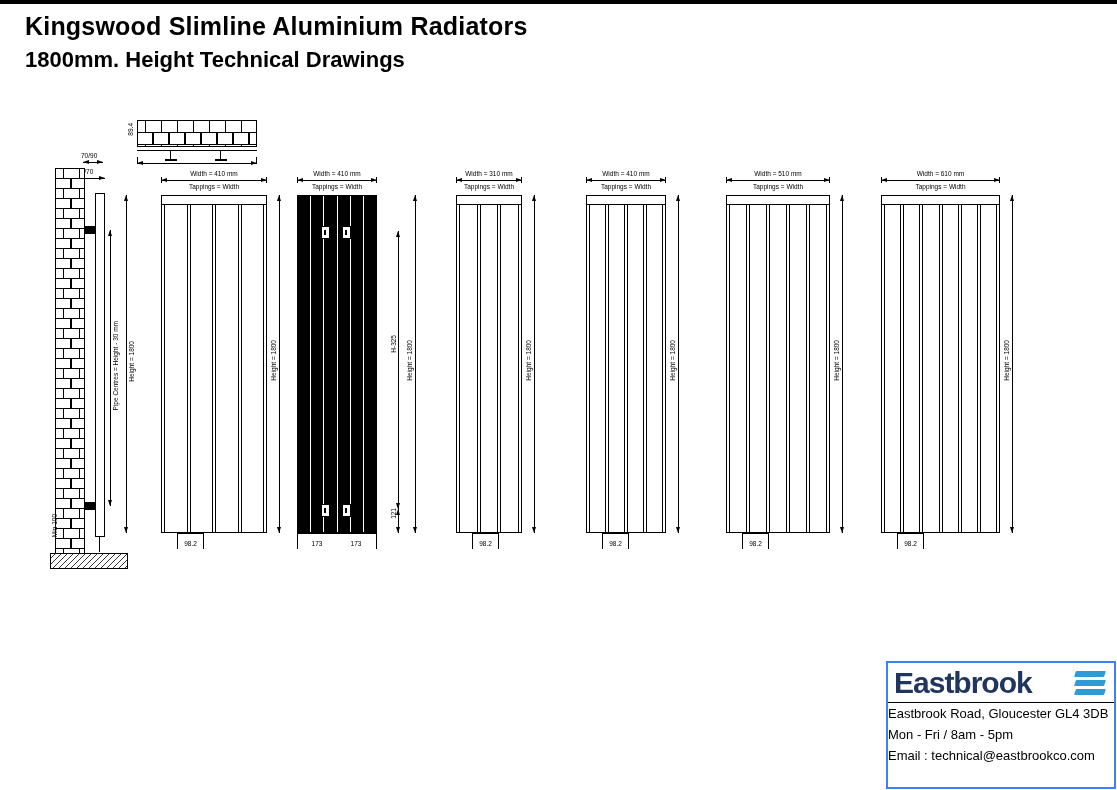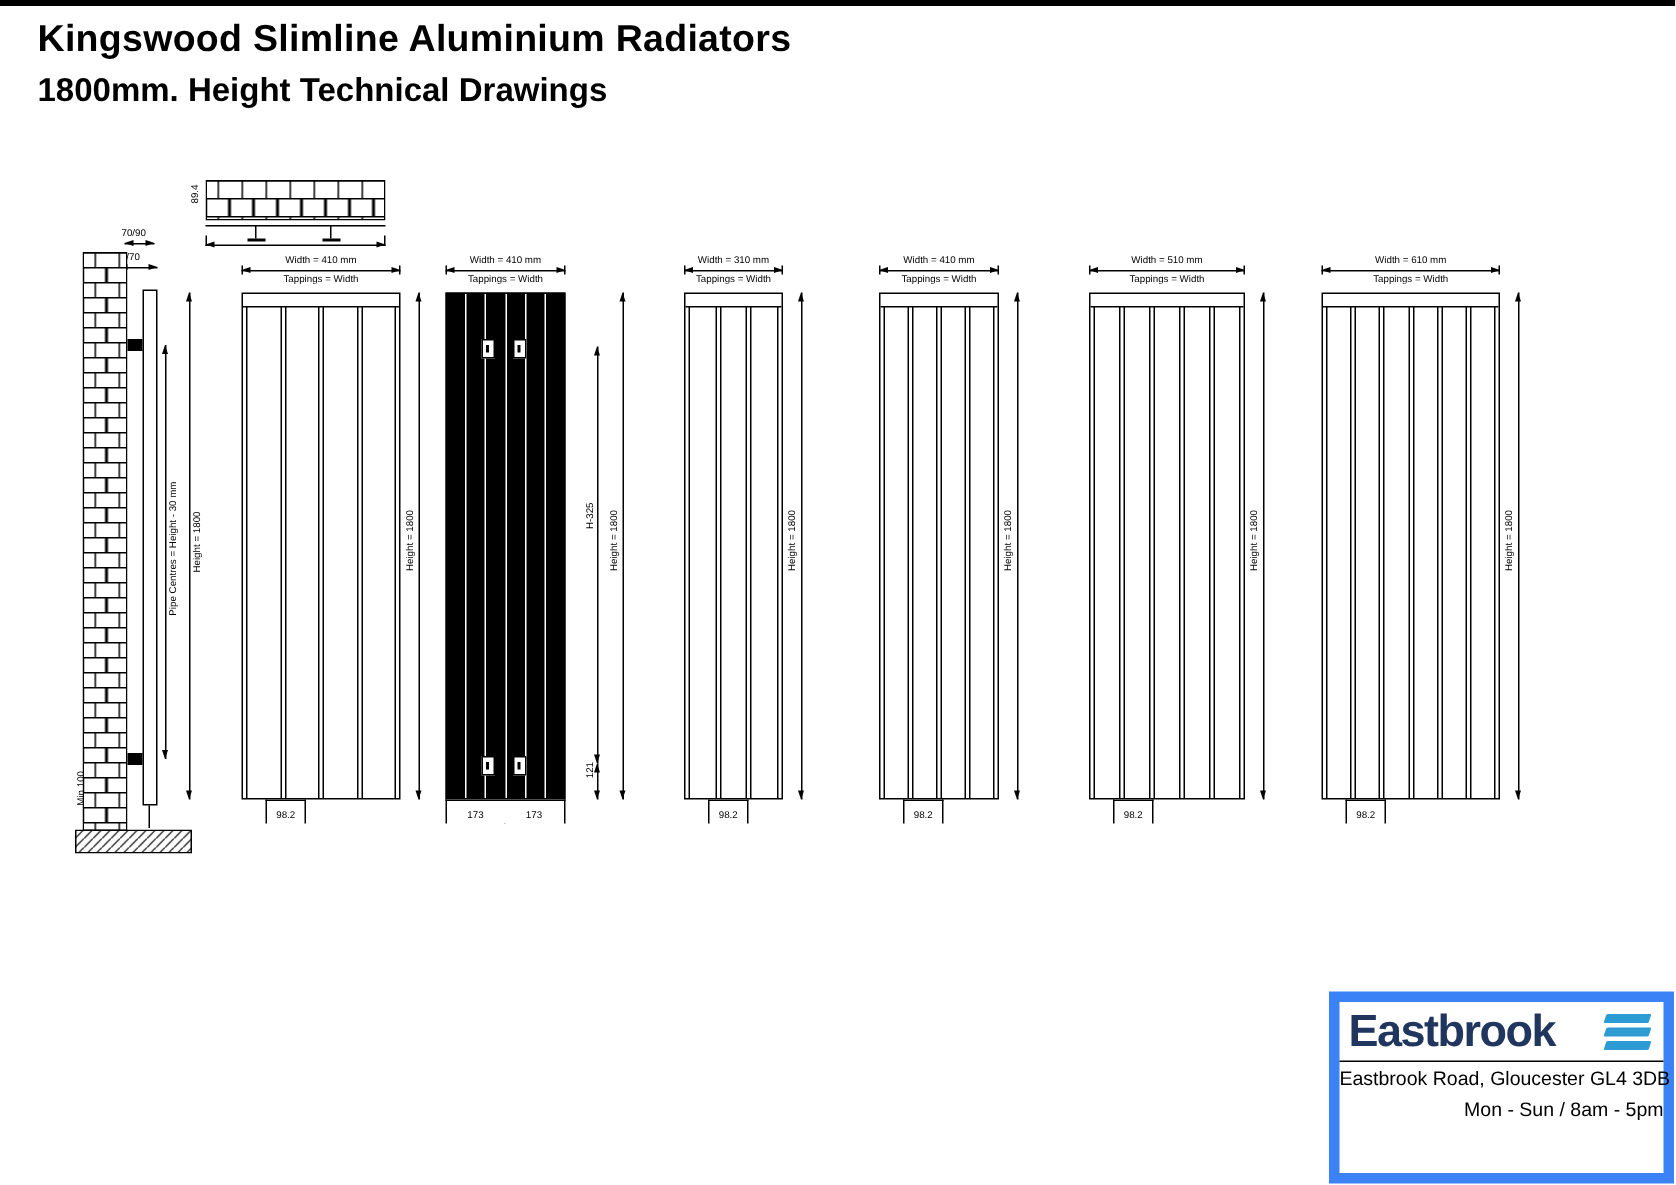--- a/index.html
+++ b/index.html
@@ -34,26 +34,26 @@
   .et-l{left:0}.et-r{right:0}
   .body{position:absolute;top:25px;left:0;right:0;height:338px;border:1px solid #000;background:#fff;display:flex;gap:2px;padding:8px 2px 0}
   .body .panel{flex:1;border-left:1px solid #000;border-right:1px solid #000}
   .manifold{position:absolute;left:0;right:0;top:8px;height:1px;background:#000}
   .body.filled{background:#000;gap:0;padding:0}
   .filled .panel{border-left:none;border-right:1px solid #fff}
   .filled .panel:last-child{border-right:none}
   .bracket{position:absolute;width:9px;height:13px;background:#fff;border:1px solid #000;z-index:2}
   .bracket::after{content:"";position:absolute;left:2px;top:3px;width:2px;height:5px;background:#000}
   .botdim{position:absolute;top:363px;height:16px;border:1px solid #000;border-bottom:none;font-size:6.5px;line-height:9px;text-align:center;padding-top:5px;background:#fff;white-space:nowrap}
-  .footer{position:absolute;left:886px;top:661px;width:230px;height:128px;border:7px solid #3b82f6;background:#fff}
+  .footer{position:absolute;left:886px;top:661px;width:230px;height:128px;border:2px solid #3b82f6;background:#fff}
   .logo-row{display:flex;align-items:center;height:40px;border-bottom:1px solid #000;padding:0 6px}
   .wordmark{font-size:30px;font-weight:800;letter-spacing:-1px}
   .ebicon{margin-left:auto;display:flex;flex-direction:column;gap:3px;margin-right:3px}
   .ebicon span{display:block;width:30px;height:6px;transform:skewX(-18deg);border-radius:1px}
-  .frow{height:21px;text-align:right;font-size:13px;line-height:21px;white-space:nowrap}
+  .frow{height:21px;text-align:left;font-size:13px;line-height:21px;white-space:nowrap}
 </style>
 </head>
 <body>
 
 <div class="page">
   <div class="topbar"></div>
   <div class="title-main">Kingswood Slimline Aluminium Radiators</div>
   <div class="title-sub">1800mm. Height Technical Drawings</div>
 
   <div class="sideview">
@@ -236,15 +236,16 @@
   <div class="footer">
     <div class="logo-row">
       <span class="wordmark" style="color: rgb(33, 54, 95);">Eastbrook</span>
       <span class="ebicon">
         <span style="background: rgb(45, 155, 212);"></span>
         <span style="background: rgb(45, 155, 212);"></span>
         <span style="background: rgb(45, 155, 212);"></span>
       </span>
     </div>
     <div class="frow">Eastbrook Road, Gloucester GL4 3DB</div>
-    <div class="frow">Mon - Sun / 8am - 5pm</div>
+    <div class="frow">Mon - Fri / 8am - 5pm</div>
+    <div class="frow">Email : technical@eastbrookco.com</div>
   </div>
 </div>
 
 </body></html>

